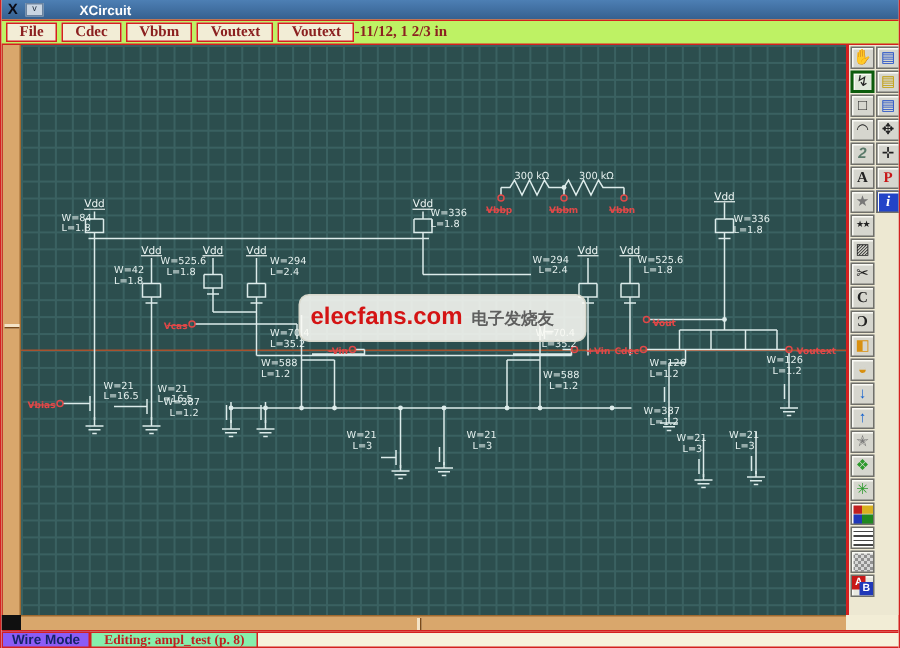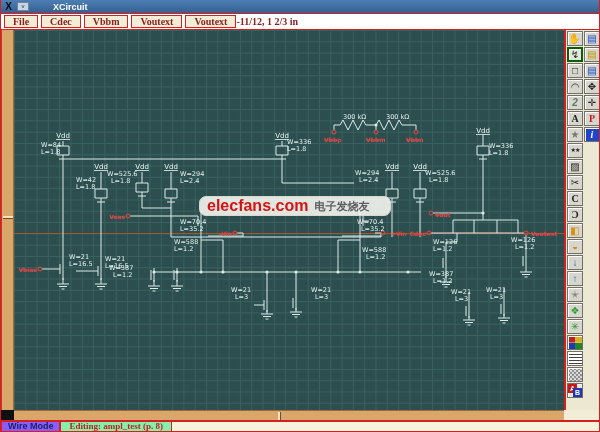--- a/index.html
+++ b/index.html
@@ -10,21 +10,21 @@
   
   #titlebar { position:absolute; left:0; top:0; width:600px; height:13px;
               background:linear-gradient(#4d7fb4,#35608f); display:flex; align-items:center; }
   .x-logo { width:11px; height:11px; margin-left:2px; color:#0a0a14; font-weight:bold;
             font-size:10px; line-height:11px; text-align:center; }
   .title-menu-btn { width:12px; height:9px; margin-left:3px; background:#c9d5e2;
             border:1px solid #6b84a0; font-size:6px; line-height:7px; text-align:center; color:#203040; }
   #title-text { color:#ffffff; font-weight:bold; font-size:9px; margin-left:24px; }
 
   
-  #menubar { position:absolute; left:0; top:13px; width:600px; height:17px; background:#ffffff;
+  #menubar { position:absolute; left:0; top:13px; width:600px; height:17px; background:#bef264;
              border-top:1px solid #d42020; border-bottom:1px solid #d42020;
              display:flex; align-items:center; }
   .menu-btn { height:13px; border:1px solid #d42020; background:#f2edd6; color:#8b2020;
               font-family:"Liberation Serif", serif; font-weight:bold; font-size:10px;
               line-height:11px; text-align:center; margin-left:3px; padding:0 8px; }
   #coord-readout { color:#8b2020; font-family:"Liberation Serif", serif; font-weight:bold;
               font-size:10px; }
 
   
   #vscroll { position:absolute; left:0; top:30px; width:13px; height:380px; background:#d9a76c;
@@ -38,21 +38,21 @@
   #scroll-corner { position:absolute; left:0; top:410px; width:13px; height:10px; background:#101010; }
 
   
   #canvas { position:absolute; left:13px; top:30px; width:550px; height:380px;
             background-color:#2c4e4e;
             background-image:linear-gradient(#3a6161 1px, transparent 1px),
                              linear-gradient(90deg,#3a6161 1px, transparent 1px);
             background-size:11.3px 11.3px; }
   #pageline { position:absolute; left:0; top:203px; width:550px; height:1px; background:#a8522e; }
   #schem { position:absolute; left:0; top:0; }
-  #watermark { position:absolute; left:185px; top:166px; width:192px; height:20px;
+  #watermark { position:absolute; left:185px; top:166px; width:192px; height:32px;
                background:rgba(250,250,245,0.88); border:1px solid #d8d8cc; border-radius:7px;
                display:flex; align-items:center; padding-left:7px; }
   #wm-main { color:#d41414; font-weight:bold; font-size:16px; letter-spacing:0; }
   #wm-cn { color:#484848; font-size:11px; margin-left:6px; font-weight:bold; opacity:.85; }
 
   
   #toolbar { position:absolute; left:563px; top:30px; width:37px; height:380px;
              background:#ede8d2; border-left:2px solid #d42020; padding:1px 0 0 1px; }
   .tool-row { display:flex; }
   .tool-btn { width:16px; height:15px; margin:0 1px 1px 0; background:#d6d6ce;

